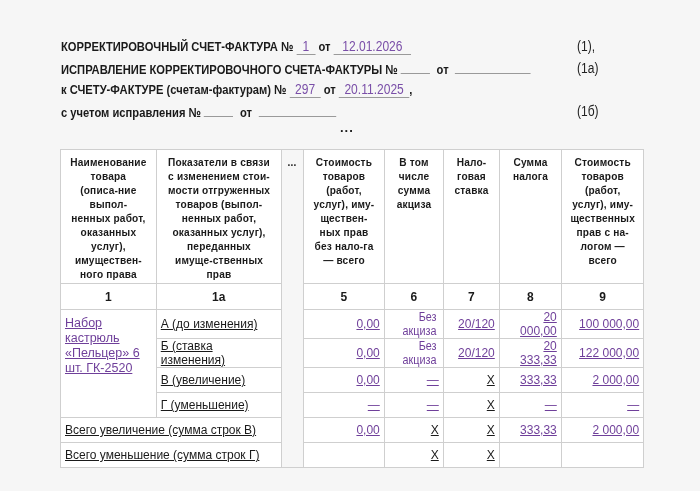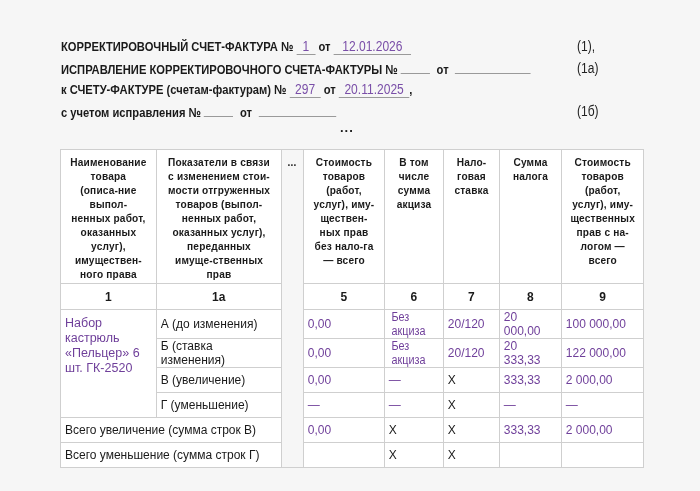--- a/index.html
+++ b/index.html
@@ -38,24 +38,24 @@
   }
   th {
     font-weight: bold; vertical-align: top; text-align: center;
     font-size: 11.5px; line-height: 14px; padding-top: 5px;
     font-family: "Liberation Sans", sans-serif;
     letter-spacing: 0.2px;
     margin-left: 28px;
   }
   th span { display: inline-block; transform: scaleX(0.88); }
   tr.nums td { text-align: center; font-weight: bold; height: 25px; font-size: 12px; }
-  tr.row td { height: 24px; }
+  tr.row td { height: 24px; text-decoration: underline; }
   .v { color: #6f3f9a; }
-  .r { }
-  .c { text-align: left; }
+  .r { text-align: right; }
+  .c { text-align: right; }
   .dots { background: #f6f6f6; text-align: center; vertical-align: top; font-weight: bold; }
   .name { vertical-align: top; color: #6f3f9a; padding-top: 6px; line-height: 15px; font-size: 12.5px; }
   .narrow span { display: inline-block; transform: scaleX(0.9); transform-origin: center; }
 </style>
 </head>
 <body>
 
 <div class="hdr">
   <div class="hline">
     <span>КОРРЕКТИРОВОЧНЫЙ СЧЕТ-ФАКТУРА №</span>

